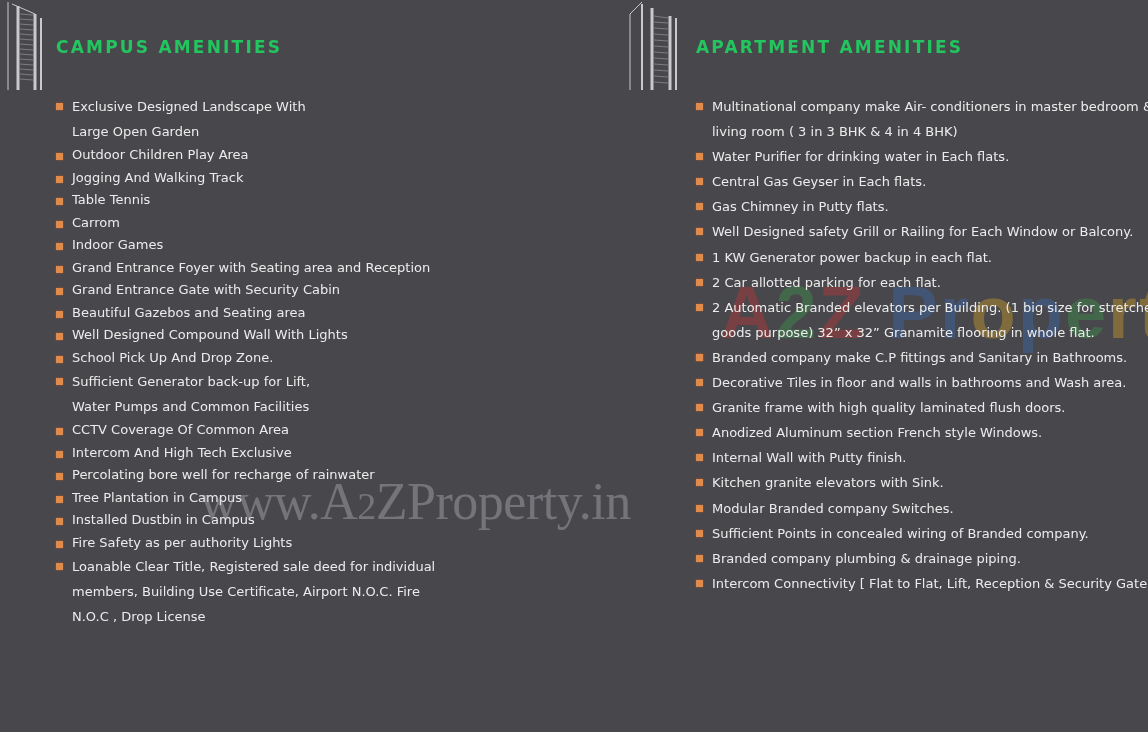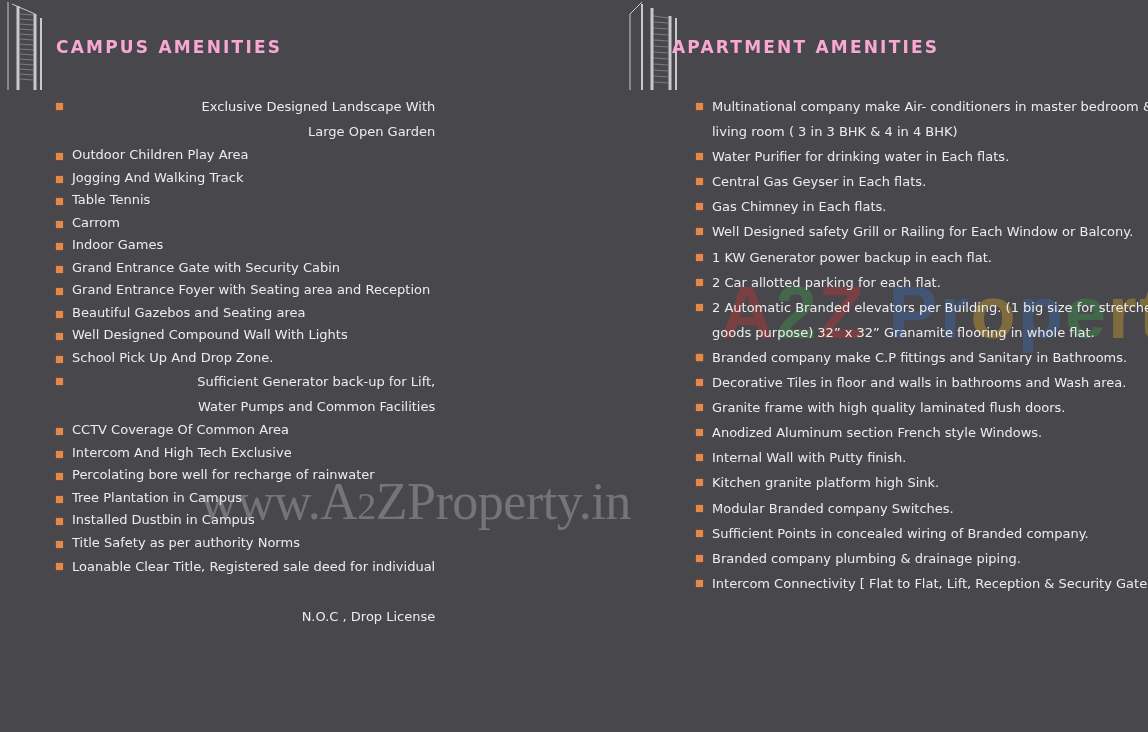--- a/index.html
+++ b/index.html
@@ -13,21 +13,21 @@
     .building {
       position: absolute; top: 0;
       width: 42px; height: 92px;
     }
     .section-title {
       position: absolute;
       font-family: "DejaVu Sans", sans-serif;
       font-weight: bold;
       font-size: 17px;
       letter-spacing: 2.2px;
-      color: #f9a8d4;
+      color: #22c55e;
       margin: 0;
     }
     ul.amenities {
       position: absolute;
       list-style: none;
       margin: 0; padding: 0;
       font-size: 13px;
     }
     ul.amenities li {
       position: relative;
@@ -35,21 +35,21 @@
       line-height: 25px;
       white-space: nowrap;
     }
     ul.amenities li .bullet {
       position: absolute; left: 0; top: 9px;
       width: 7px; height: 7px;
       background: #e08a4c;
       box-shadow: 0 0 2px #b85c2a;
     }
     #campus-list li { line-height: 22.5px; }
-    #campus-list li.two { line-height: 25px; text-align: right; }
+    #campus-list li.two { line-height: 25px; }
     #apt-list li { line-height: 25.1px; }
     .watermark-url {
       position: absolute;
       left: 200px; top: 472px;
       font-family: Liberation Serif, serif;
       font-size: 52px;
       color: rgba(200,200,205,0.35);
       pointer-events: none;
       letter-spacing: -0.5px;
     }
@@ -113,62 +113,62 @@
     <line x1="28" y1="52" x2="42" y2="53"></line>
       <line x1="28" y1="58" x2="42" y2="59"></line>
     <line x1="28" y1="64" x2="42" y2="65"></line>
       <line x1="28" y1="70" x2="42" y2="71"></line>
     <line x1="28" y1="76" x2="42" y2="77"></line>
       <line x1="28" y1="82" x2="42" y2="83"></line>
   </g>
 </svg>
 
 <h2 class="section-title" style="left:56px; top:37px;">CAMPUS AMENITIES</h2>
-<h2 class="section-title" style="left:672px; top:37px;">APARTMENT AMENITIES</h2>
+<h2 class="section-title" style="left:696px; top:37px;">APARTMENT AMENITIES</h2>
 
 <div class="watermark-logo">
   <span style="color:#d9322e">A</span><span style="color:#3aa84a">2</span><span style="color:#d9322e">Z</span><span style="color:#3a72c8"> P</span><span style="color:#3a72c8">r</span><span style="color:#f0b51a">o</span><span style="color:#3a72c8">p</span><span style="color:#3aa84a">e</span><span style="color:#f0b51a">rt</span>
 </div>
 
 <ul class="amenities" id="campus-list" style="left:56px; top:94px;">
     <li class="two"><span class="bullet"></span><span>Exclusive Designed Landscape With</span><br><span>Large Open Garden</span></li>
     <li><span class="bullet"></span><span>Outdoor Children Play Area</span></li>
     <li><span class="bullet"></span><span>Jogging And Walking Track</span></li>
     <li><span class="bullet"></span><span>Table Tennis</span></li>
     <li><span class="bullet"></span><span>Carrom</span></li>
     <li><span class="bullet"></span><span>Indoor Games</span></li>
+    <li><span class="bullet"></span><span>Grand Entrance Foyer with Seating area and Reception</span></li>
     <li><span class="bullet"></span><span>Grand Entrance Gate with Security Cabin</span></li>
-    <li><span class="bullet"></span><span>Grand Entrance Foyer with Seating area and Reception</span></li>
     <li><span class="bullet"></span><span>Beautiful Gazebos and Seating area</span></li>
     <li><span class="bullet"></span><span>Well Designed Compound Wall With Lights</span></li>
     <li><span class="bullet"></span><span>School Pick Up And Drop Zone.</span></li>
     <li class="two"><span class="bullet"></span><span>Sufficient Generator back-up for Lift,</span><br><span>Water Pumps and Common Facilities</span></li>
     <li><span class="bullet"></span><span>CCTV Coverage Of Common Area</span></li>
     <li><span class="bullet"></span><span>Intercom And High Tech Exclusive</span></li>
     <li><span class="bullet"></span><span>Percolating bore well for recharge of rainwater</span></li>
     <li><span class="bullet"></span><span>Tree Plantation in Campus</span></li>
     <li><span class="bullet"></span><span>Installed Dustbin in Campus</span></li>
-    <li><span class="bullet"></span><span>Title Safety as per authority Norms</span></li>
-    <li class="two"><span class="bullet"></span><span>Loanable Clear Title, Registered sale deed for individual</span><br><br><span>N.O.C , Drop License</span></li>
+    <li><span class="bullet"></span><span>Fire Safety as per authority Lights</span></li>
+    <li class="two"><span class="bullet"></span><span>Loanable Clear Title, Registered sale deed for individual</span><br><span>members, Building Use Certificate, Airport N.O.C. Fire</span><br><span>N.O.C , Drop License</span></li>
   </ul>
 <ul class="amenities" id="apt-list" style="left:696px; top:94px;">
     <li class="two"><span class="bullet"></span><span>Multinational company make Air- conditioners in master bedroom &amp;</span><br><span>living room ( 3 in 3 BHK &amp; 4 in 4 BHK)</span></li>
     <li><span class="bullet"></span><span>Water  Purifier for drinking water in Each flats.</span></li>
     <li><span class="bullet"></span><span>Central Gas Geyser in Each flats.</span></li>
-    <li><span class="bullet"></span><span>Gas Chimney in Each flats.</span></li>
+    <li><span class="bullet"></span><span>Gas Chimney in Putty flats.</span></li>
     <li><span class="bullet"></span><span>Well Designed safety Grill or Railing for Each Window or Balcony.</span></li>
     <li><span class="bullet"></span><span>1 KW Generator power backup in each flat.</span></li>
     <li><span class="bullet"></span><span>2 Car allotted parking for each flat.</span></li>
     <li class="two"><span class="bullet"></span><span>2 Automatic Branded elevators per Building. (1 big size for stretcher or</span><br><span>goods purpose) 32” x 32” Granamite flooring in whole flat.</span></li>
     <li><span class="bullet"></span></li>
     <li><span class="bullet"></span><span>Branded company make C.P fittings and Sanitary in Bathrooms.</span></li>
     <li><span class="bullet"></span><span>Decorative Tiles in floor and walls in bathrooms and Wash area.</span></li>
     <li><span class="bullet"></span><span>Granite frame with high quality laminated flush doors.</span></li>
     <li><span class="bullet"></span><span>Anodized Aluminum section French style Windows.</span></li>
     <li><span class="bullet"></span><span>Internal Wall with Putty finish.</span></li>
-    <li><span class="bullet"></span><span>Kitchen granite platform high Sink.</span></li>
+    <li><span class="bullet"></span><span>Kitchen granite elevators with Sink.</span></li>
     <li><span class="bullet"></span><span>Modular Branded company Switches.</span></li>
     <li><span class="bullet"></span><span>Sufficient Points in concealed wiring of Branded company.</span></li>
     <li><span class="bullet"></span><span>Branded company plumbing &amp; drainage piping.</span></li>
     <li><span class="bullet"></span><span>Intercom Connectivity [ Flat to Flat, Lift, Reception &amp; Security Gate ]</span></li>
   </ul>
 
 <div class="watermark-url"><span>www.A</span><span class="small2">2</span><span>ZProperty.in</span></div>
 
 </body></html>

